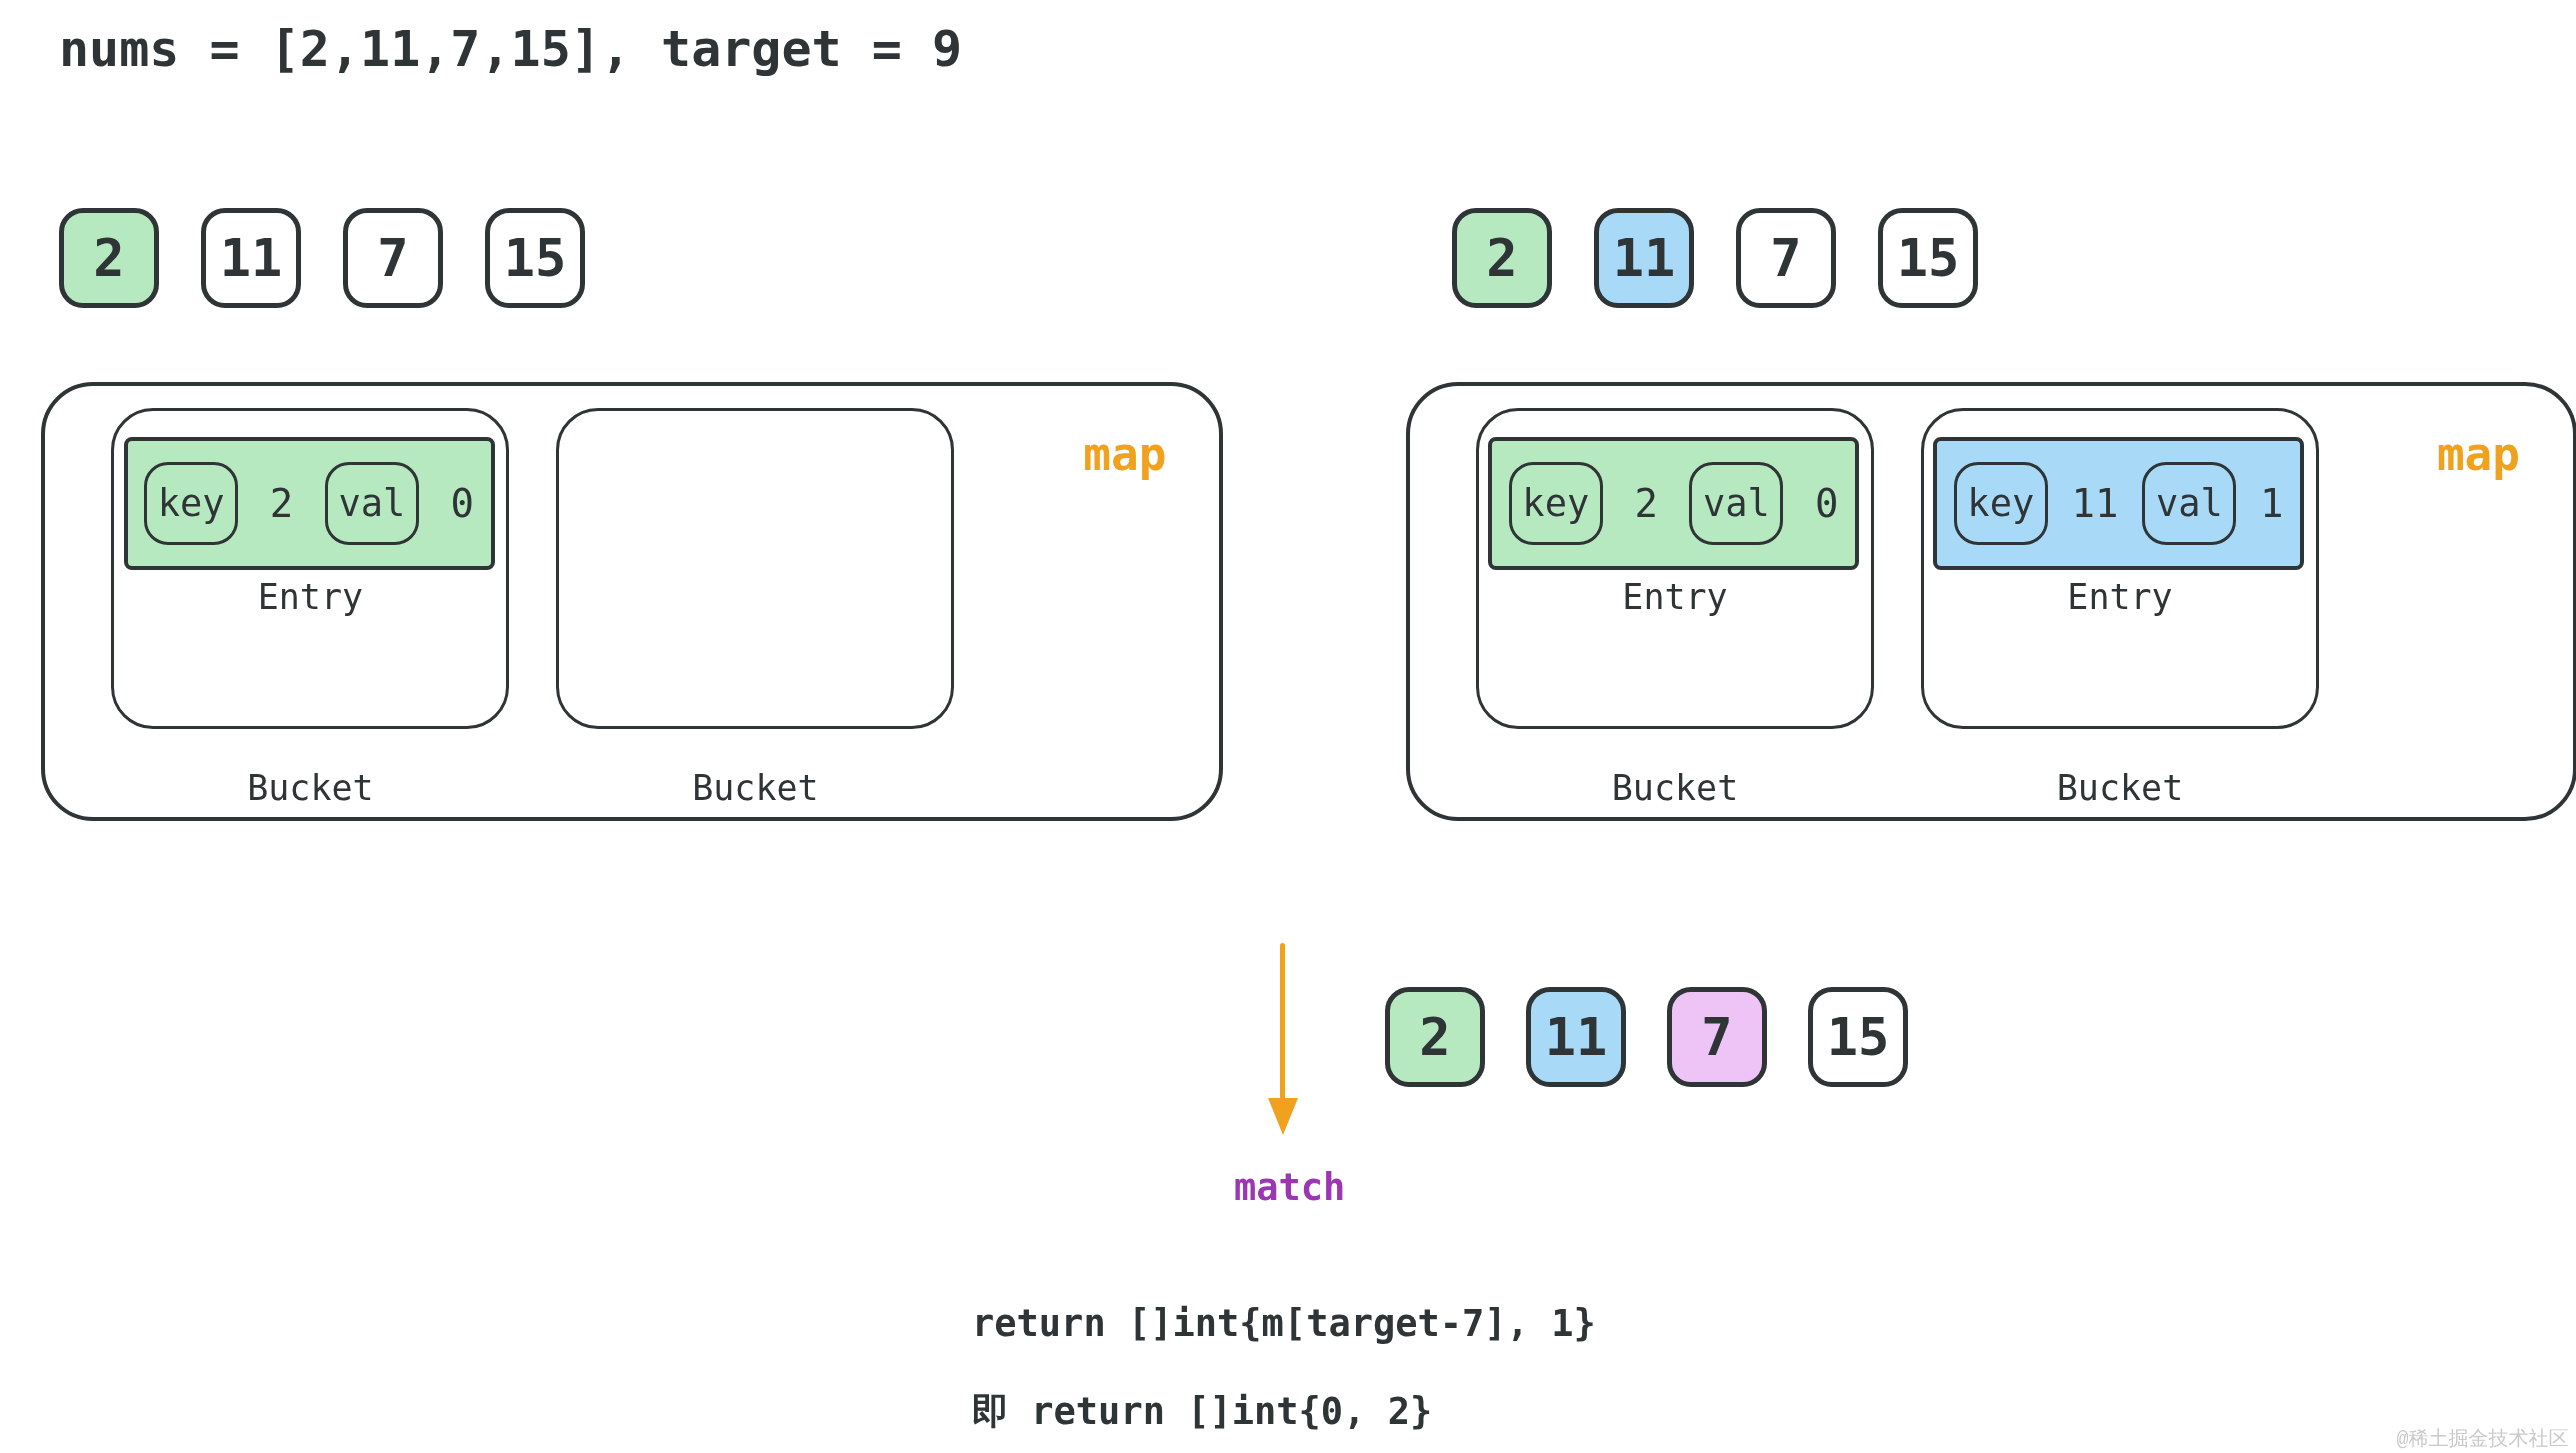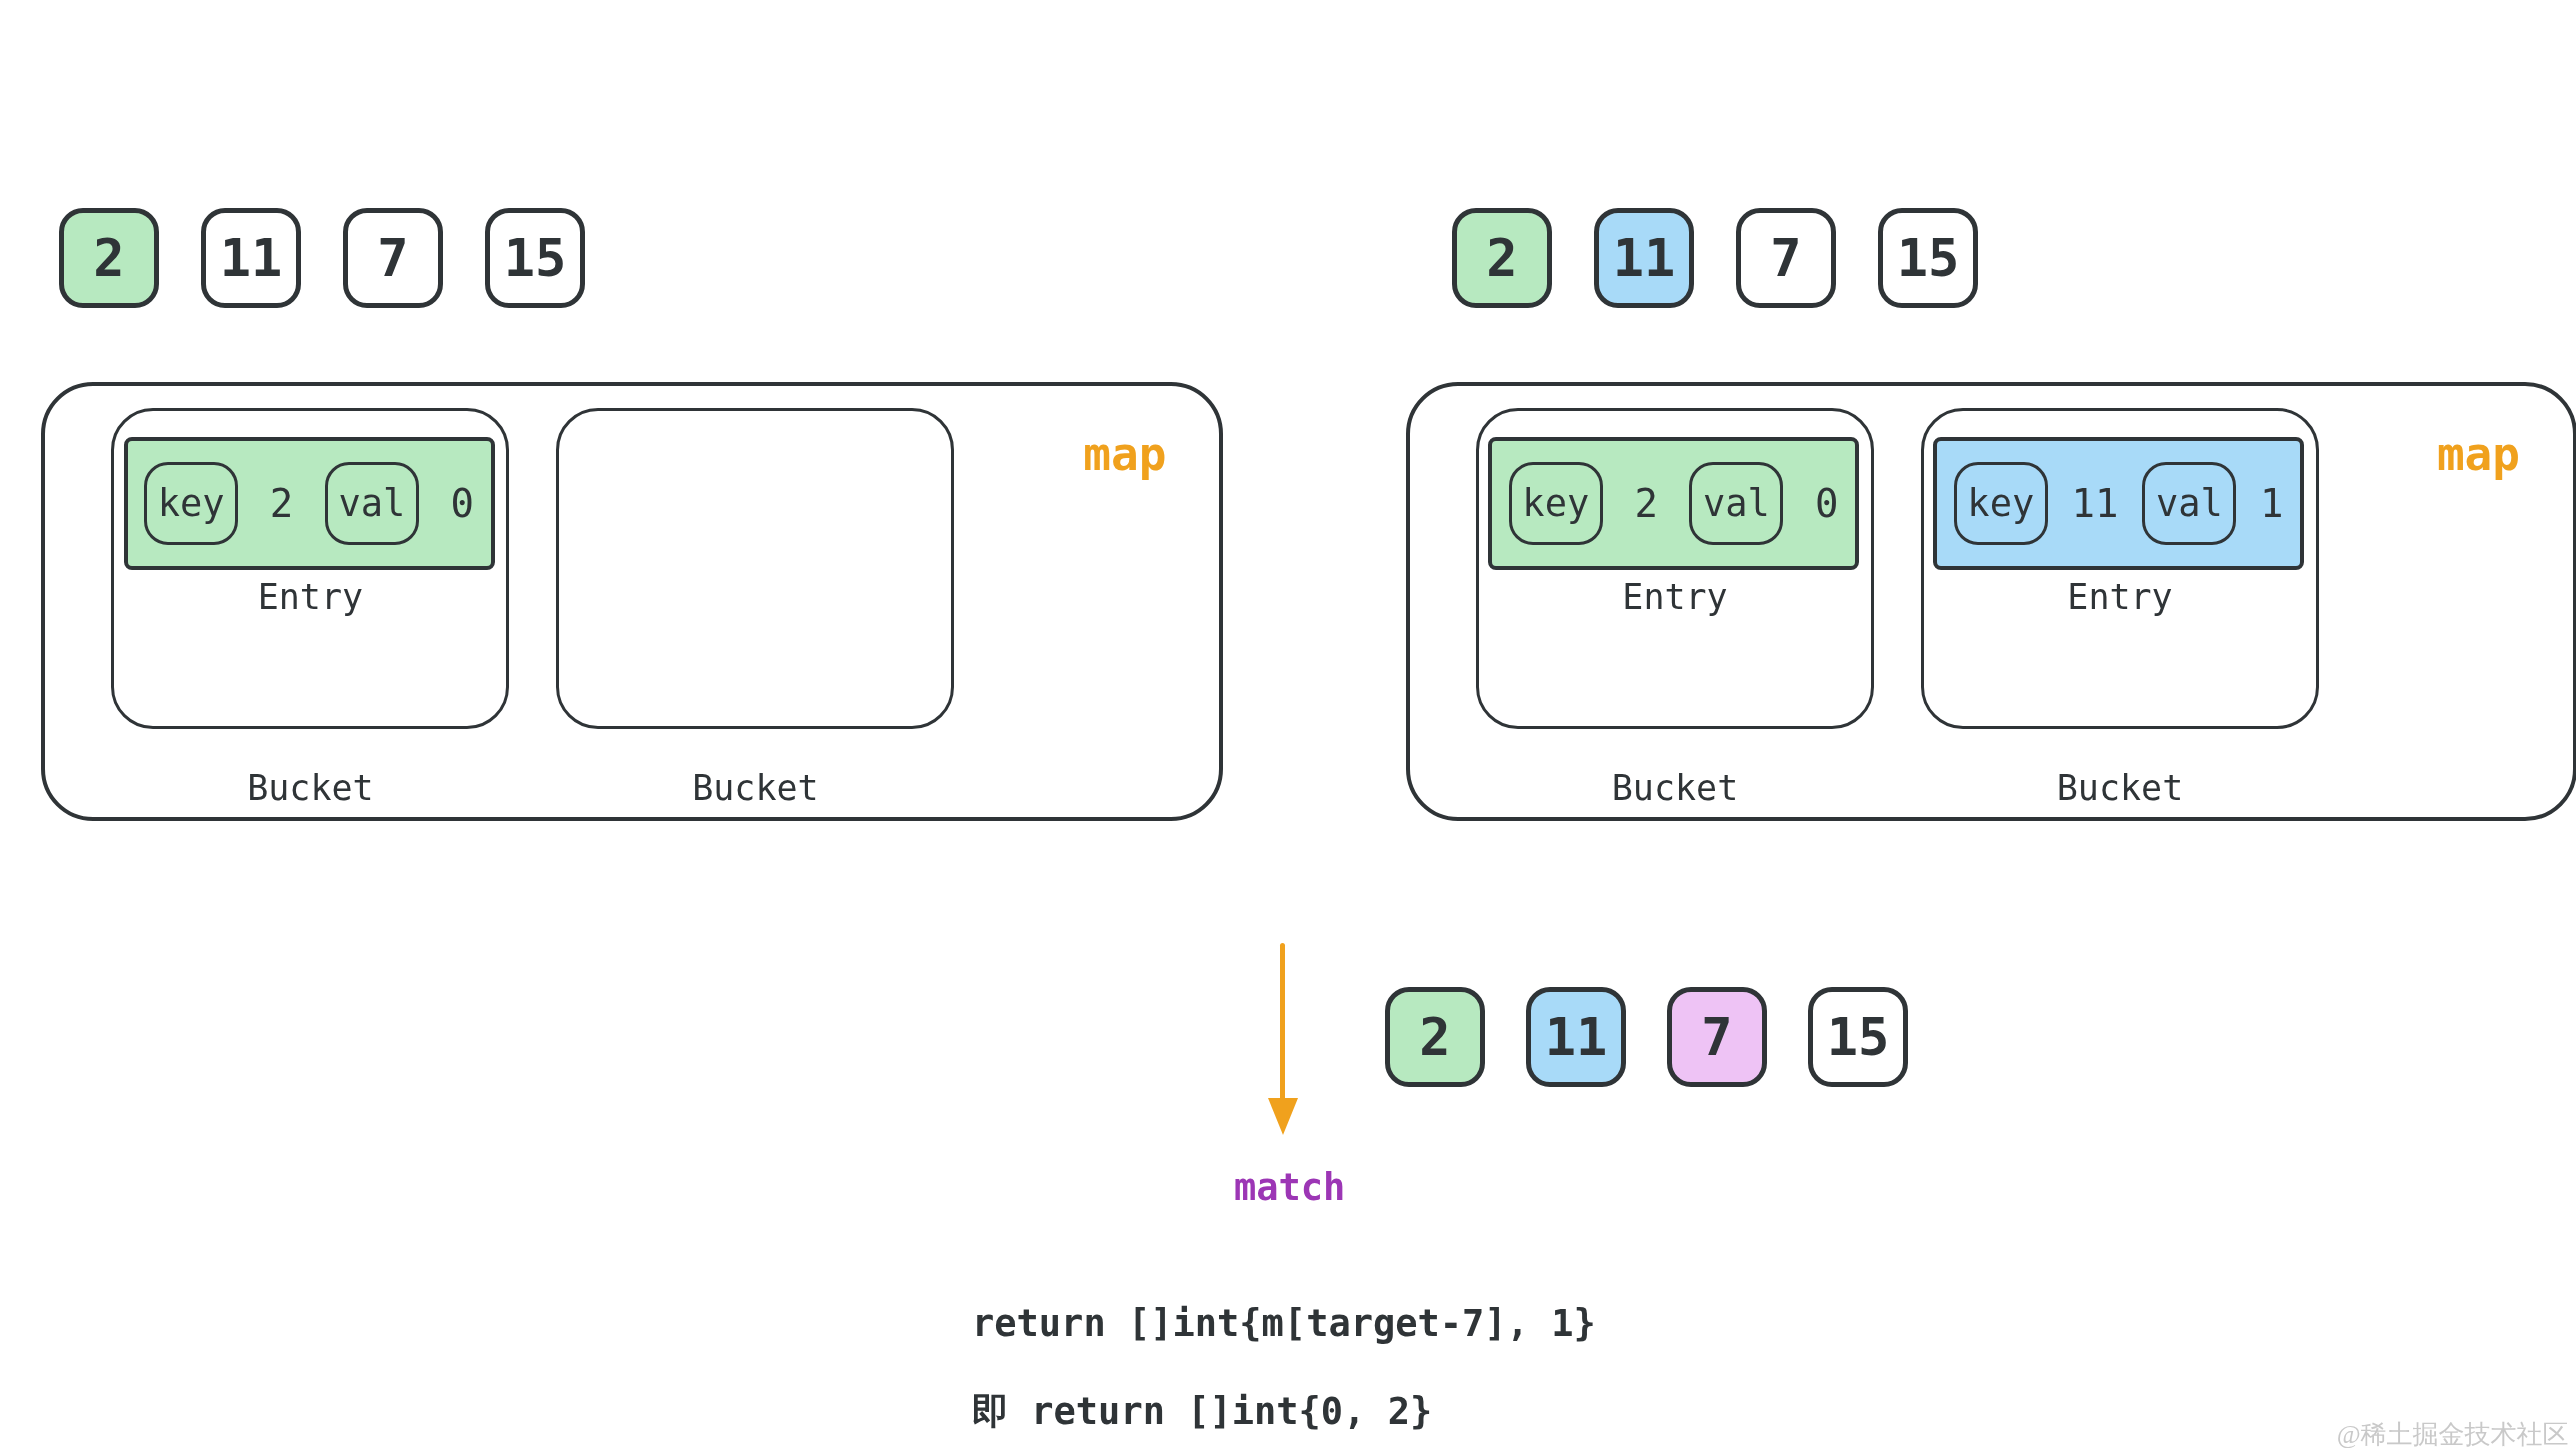--- a/index.html
+++ b/index.html
@@ -77,29 +77,30 @@
   }
   .match-label {
     position: absolute; left: 1234px; top: 1166px;
     font-size: 37px; font-weight: bold; color: #9c36b5;
   }
   .code { position: absolute; left: 972px; font-size: 37px; font-weight: bold; white-space: pre; }
   #code1 { top: 1302px; }
   #code2 { top: 1387px; }
   .watermark {
     position: absolute; right: 7.4px; bottom: 1.8px;
-    font-size: 26px; color: #c9c9c9;
-    font-family: Liberation Serif, serif;
+    font-size: 20px; color: #c9c9c9;
+    font-family: Liberation Mono, monospace;
   }
 </style>
 </head>
 <body>
 
 <div id="canvas">
 
+  <div class="title">nums = [2,11,7,15], target = 9</div>
 
   <div class="array-row" id="row-left">
     <div class="cell bg-green">2</div>
     <div class="cell">11</div>
     <div class="cell">7</div>
     <div class="cell">15</div>
   </div>
 
   <div class="array-row" id="row-right">
     <div class="cell bg-green">2</div>

